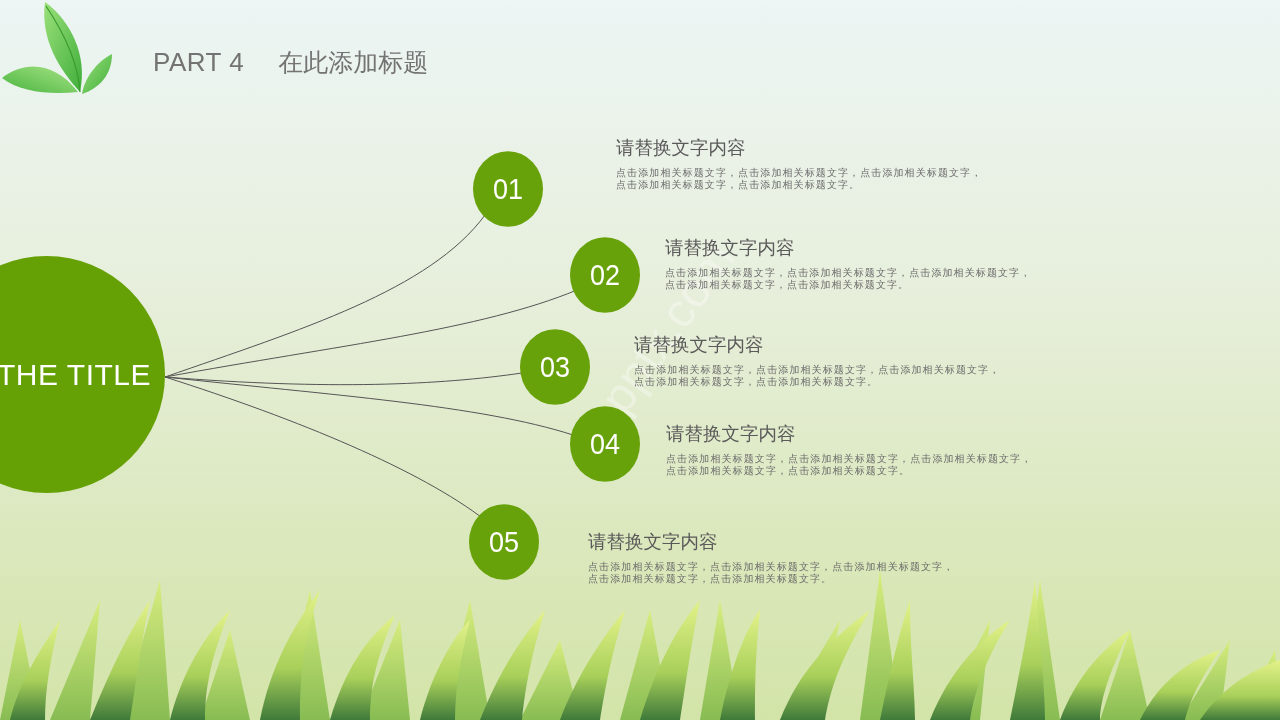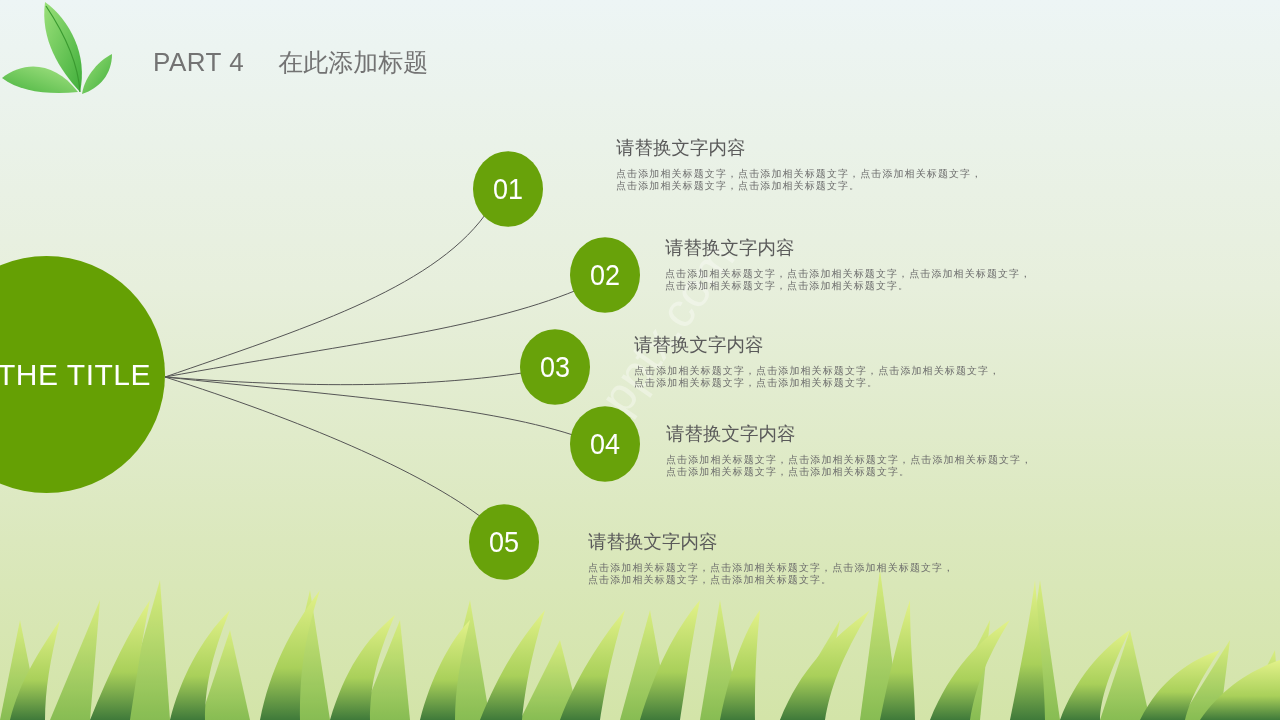--- a/index.html
+++ b/index.html
@@ -25,21 +25,21 @@
     color: #ffffff; font-family: "Liberation Sans", sans-serif; font-size: 30px;
     margin-right: 14px; letter-spacing: 0.5px;
   }
 
   .node {
     position: absolute; width: 70px; height: 70px; border-radius: 50%;
     background: #68a20a; display: flex; align-items: center; justify-content: center;
     color: #ffffff; font-family: "Liberation Sans", sans-serif; font-size: 27px;
     transform: scaleY(1.08);
   }
-  .item-text { position: absolute; width: 370px; }
+  .item-text { position: absolute; width: 370px; font-family: Liberation Mono, monospace; }
   .item-text .heading { font-size: 18.5px; color: #5a5a5a; margin-bottom: 8px; white-space: nowrap; }
   .item-text .desc { font-size: 10px; color: #6a6a6a; line-height: 12px; letter-spacing: 1.1px; }
 
   .watermark {
     position: absolute; left: 570px; top: 300px; font-size: 48px; color: rgba(255,255,255,0.35);
     transform: rotate(-55deg); font-family: "Liberation Sans", sans-serif; pointer-events: none;
   }
 
   .grass { position: absolute; left: 0; bottom: 0; width: 1280px; height: 160px; }
 </style>

